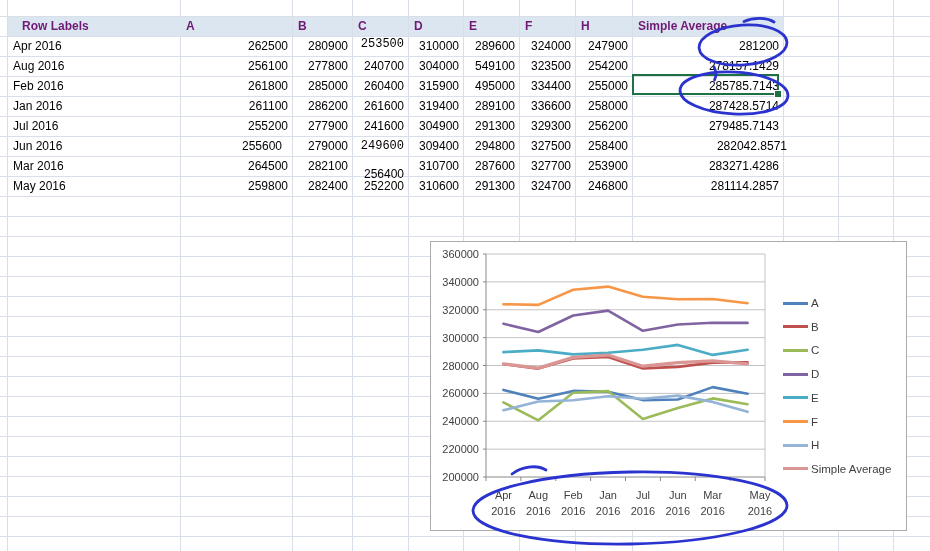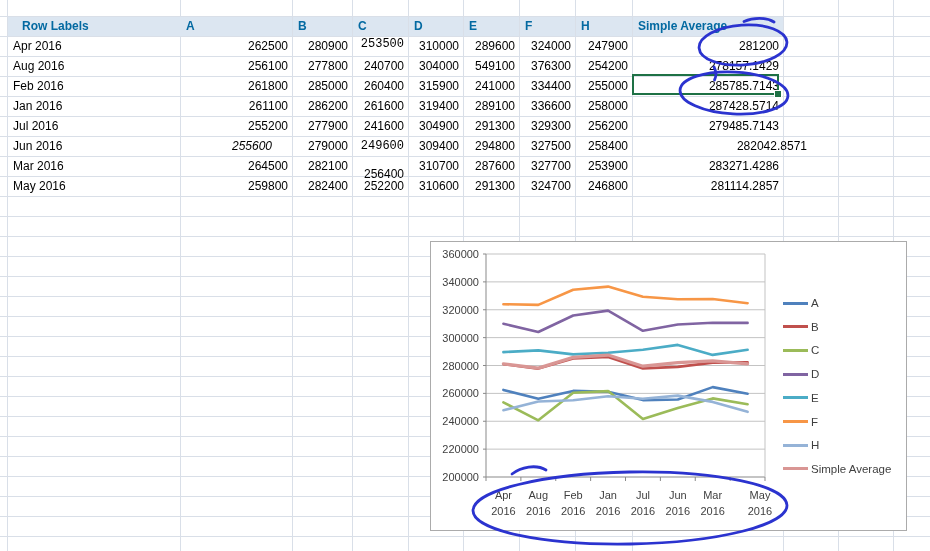--- a/index.html
+++ b/index.html
@@ -4,21 +4,21 @@
 <style>
   html,body{margin:0;padding:0;background:#fff;}
   #app{position:relative;width:930px;height:551px;background:#ffffff;overflow:hidden;
        font-family:"Liberation Sans","DejaVu Sans",sans-serif;-webkit-font-smoothing:antialiased;}
   svg{position:absolute;left:0;top:0;}
   .cell{position:absolute;height:20px;line-height:20px;font-size:12px;color:#000;
         white-space:nowrap;overflow:hidden;}
   .cell.num{text-align:right;padding-right:4px;}
   .cell.rowlabel{padding-left:6px;}
   .hdrcell{position:absolute;height:19px;line-height:19px;font-size:12px;font-weight:bold;
-           color:#0369a1;white-space:nowrap;padding-left:5px;}
+           color:#701a75;white-space:nowrap;padding-left:5px;}
   #selection-box{position:absolute;border:2px solid #1E7145;background:transparent;}
   #fill-handle{position:absolute;width:6px;height:6px;background:#1E7145;border:1px solid #fff;}
   #chart-object{position:absolute;background:#fff;border:1px solid #ababab;box-sizing:border-box;}
   .catlabel{position:absolute;width:56px;text-align:center;font-size:11px;color:#3f3f3f;line-height:16px;}
   .legend-item{position:absolute;font-size:11.5px;color:#3f3f3f;line-height:14px;white-space:nowrap;}
   .legend-swatch{position:absolute;height:3px;}
 </style>
 </head>
 <body>
 <div id="app">
@@ -83,29 +83,29 @@
       <div class="cell num" style="left: 463px; top: 36px; width: 52px;">289600</div>
       <div class="cell num" style="left: 519px; top: 36px; width: 52px;">324000</div>
       <div class="cell num" style="left: 575px; top: 36px; width: 53px;">247900</div>
       <div class="cell num" style="left: 632px; top: 36px; width: 147px;">281200</div>
       <div class="cell rowlabel" style="left: 7px; top: 56px; width: 159px;">Aug 2016</div>
       <div class="cell num" style="left: 180px; top: 56px; width: 108px;">256100</div>
       <div class="cell num" style="left: 292px; top: 56px; width: 56px;">277800</div>
       <div class="cell num" style="left: 352px; top: 56px; width: 52px;">240700</div>
       <div class="cell num" style="left: 408px; top: 56px; width: 51px;">304000</div>
       <div class="cell num" style="left: 463px; top: 56px; width: 52px;">549100</div>
-      <div class="cell num" style="left: 519px; top: 56px; width: 52px;">376300</div>
+      <div class="cell num" style="left: 519px; top: 56px; width: 52px;">323500</div>
       <div class="cell num" style="left: 575px; top: 56px; width: 53px;">254200</div>
       <div class="cell num" style="left: 632px; top: 56px; width: 147px;">278157.1429</div>
       <div class="cell rowlabel" style="left: 7px; top: 76px; width: 159px;">Feb 2016</div>
       <div class="cell num" style="left: 180px; top: 76px; width: 108px;">261800</div>
       <div class="cell num" style="left: 292px; top: 76px; width: 56px;">285000</div>
       <div class="cell num" style="left: 352px; top: 76px; width: 52px;">260400</div>
       <div class="cell num" style="left: 408px; top: 76px; width: 51px;">315900</div>
-      <div class="cell num" style="left: 463px; top: 76px; width: 52px;">241000</div>
+      <div class="cell num" style="left: 463px; top: 76px; width: 52px;">495000</div>
       <div class="cell num" style="left: 519px; top: 76px; width: 52px;">334400</div>
       <div class="cell num" style="left: 575px; top: 76px; width: 53px;">255000</div>
       <div class="cell num" style="left: 632px; top: 76px; width: 147px;">285785.7143</div>
       <div class="cell rowlabel" style="left: 7px; top: 96px; width: 159px;">Jan 2016</div>
       <div class="cell num" style="left: 180px; top: 96px; width: 108px;">261100</div>
       <div class="cell num" style="left: 292px; top: 96px; width: 56px;">286200</div>
       <div class="cell num" style="left: 352px; top: 96px; width: 52px;">261600</div>
       <div class="cell num" style="left: 408px; top: 96px; width: 51px;">319400</div>
       <div class="cell num" style="left: 463px; top: 96px; width: 52px;">289100</div>
       <div class="cell num" style="left: 519px; top: 96px; width: 52px;">336600</div>
@@ -114,28 +114,28 @@
       <div class="cell rowlabel" style="left: 7px; top: 116px; width: 159px;">Jul 2016</div>
       <div class="cell num" style="left: 180px; top: 116px; width: 108px;">255200</div>
       <div class="cell num" style="left: 292px; top: 116px; width: 56px;">277900</div>
       <div class="cell num" style="left: 352px; top: 116px; width: 52px;">241600</div>
       <div class="cell num" style="left: 408px; top: 116px; width: 51px;">304900</div>
       <div class="cell num" style="left: 463px; top: 116px; width: 52px;">291300</div>
       <div class="cell num" style="left: 519px; top: 116px; width: 52px;">329300</div>
       <div class="cell num" style="left: 575px; top: 116px; width: 53px;">256200</div>
       <div class="cell num" style="left: 632px; top: 116px; width: 147px;">279485.7143</div>
       <div class="cell rowlabel" style="left: 7px; top: 136px; width: 159px;">Jun 2016</div>
-      <div class="cell num" style="left: 164px; top: 136px; width: 108px; font-style: italic;">255600</div>
+      <div class="cell num" style="left: 174px; top: 136px; width: 108px;">255600</div>
       <div class="cell num" style="left: 292px; top: 136px; width: 56px;">279000</div>
       <div class="cell num" style="left: 352px; top: 136px; width: 52px; font-family: Liberation Mono, monospace;">249600</div>
       <div class="cell num" style="left: 408px; top: 136px; width: 51px;">309400</div>
       <div class="cell num" style="left: 463px; top: 136px; width: 52px;">294800</div>
       <div class="cell num" style="left: 519px; top: 136px; width: 52px;">327500</div>
       <div class="cell num" style="left: 575px; top: 136px; width: 53px;">258400</div>
-      <div class="cell num" style="left: 660px; top: 136px; width: 147px;">282042.8571</div>
+      <div class="cell num" style="left: 640px; top: 136px; width: 147px;">282042.8571</div>
       <div class="cell rowlabel" style="left: 7px; top: 156px; width: 159px;">Mar 2016</div>
       <div class="cell num" style="left: 180px; top: 156px; width: 108px;">264500</div>
       <div class="cell num" style="left: 292px; top: 156px; width: 56px;">282100</div>
       <div class="cell num" style="left: 352px; top: 164px; width: 52px;">256400</div>
       <div class="cell num" style="left: 408px; top: 156px; width: 51px;">310700</div>
       <div class="cell num" style="left: 463px; top: 156px; width: 52px;">287600</div>
       <div class="cell num" style="left: 519px; top: 156px; width: 52px;">327700</div>
       <div class="cell num" style="left: 575px; top: 156px; width: 53px;">253900</div>
       <div class="cell num" style="left: 632px; top: 156px; width: 147px;">283271.4286</div>
       <div class="cell rowlabel" style="left: 7px; top: 176px; width: 159px;">May 2016</div>

